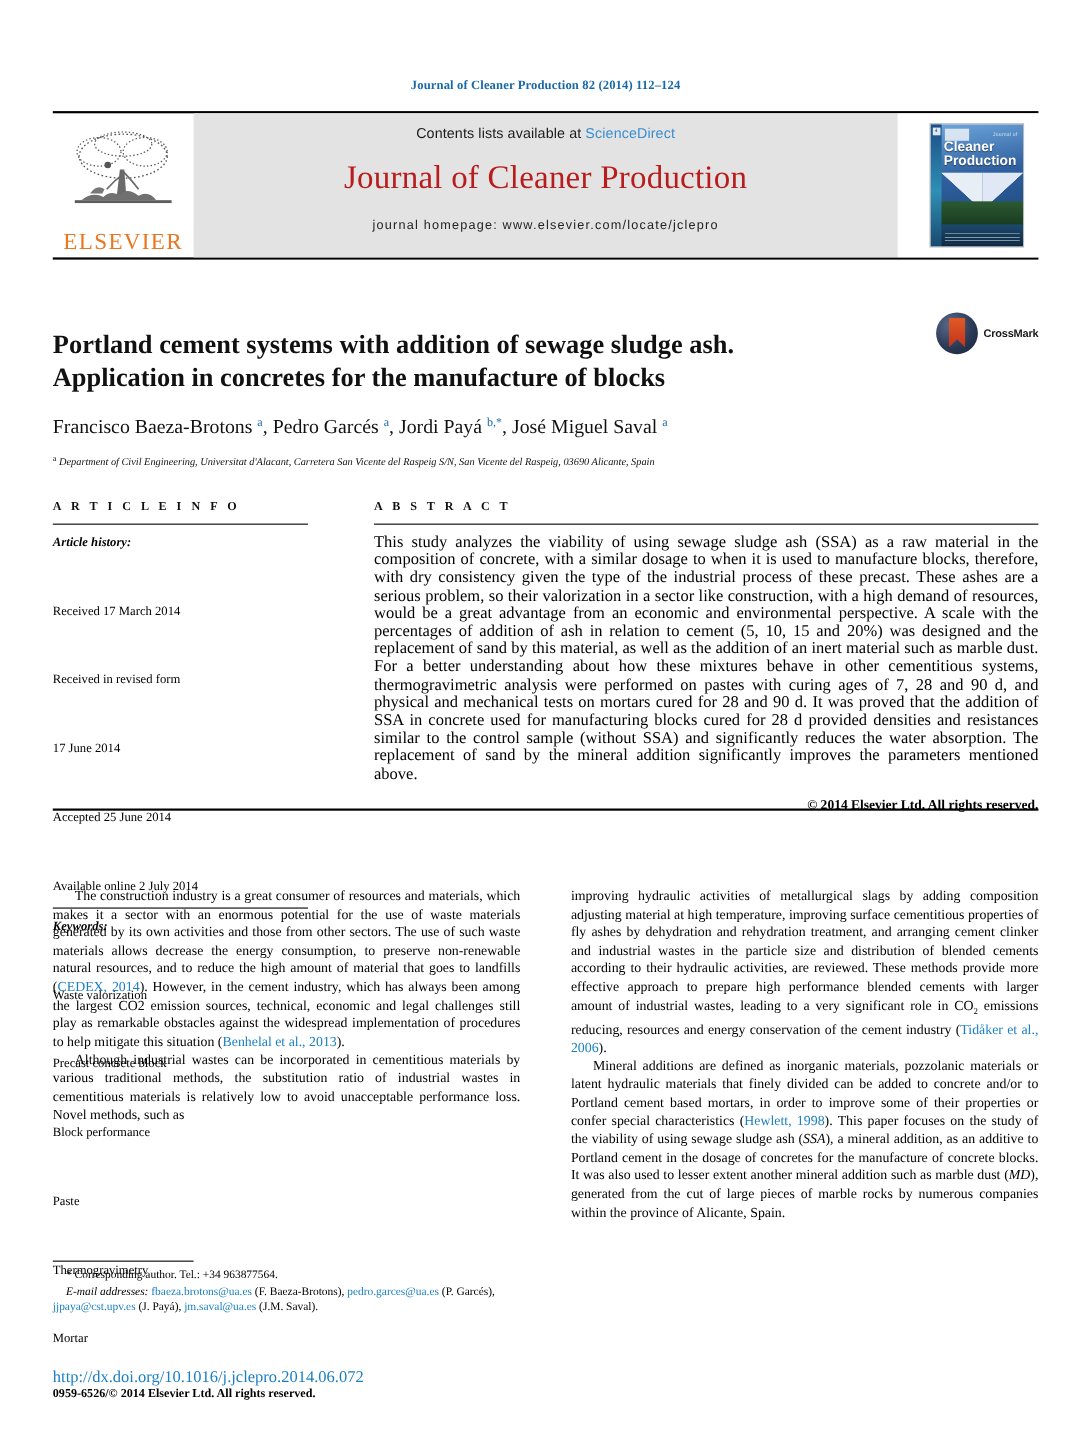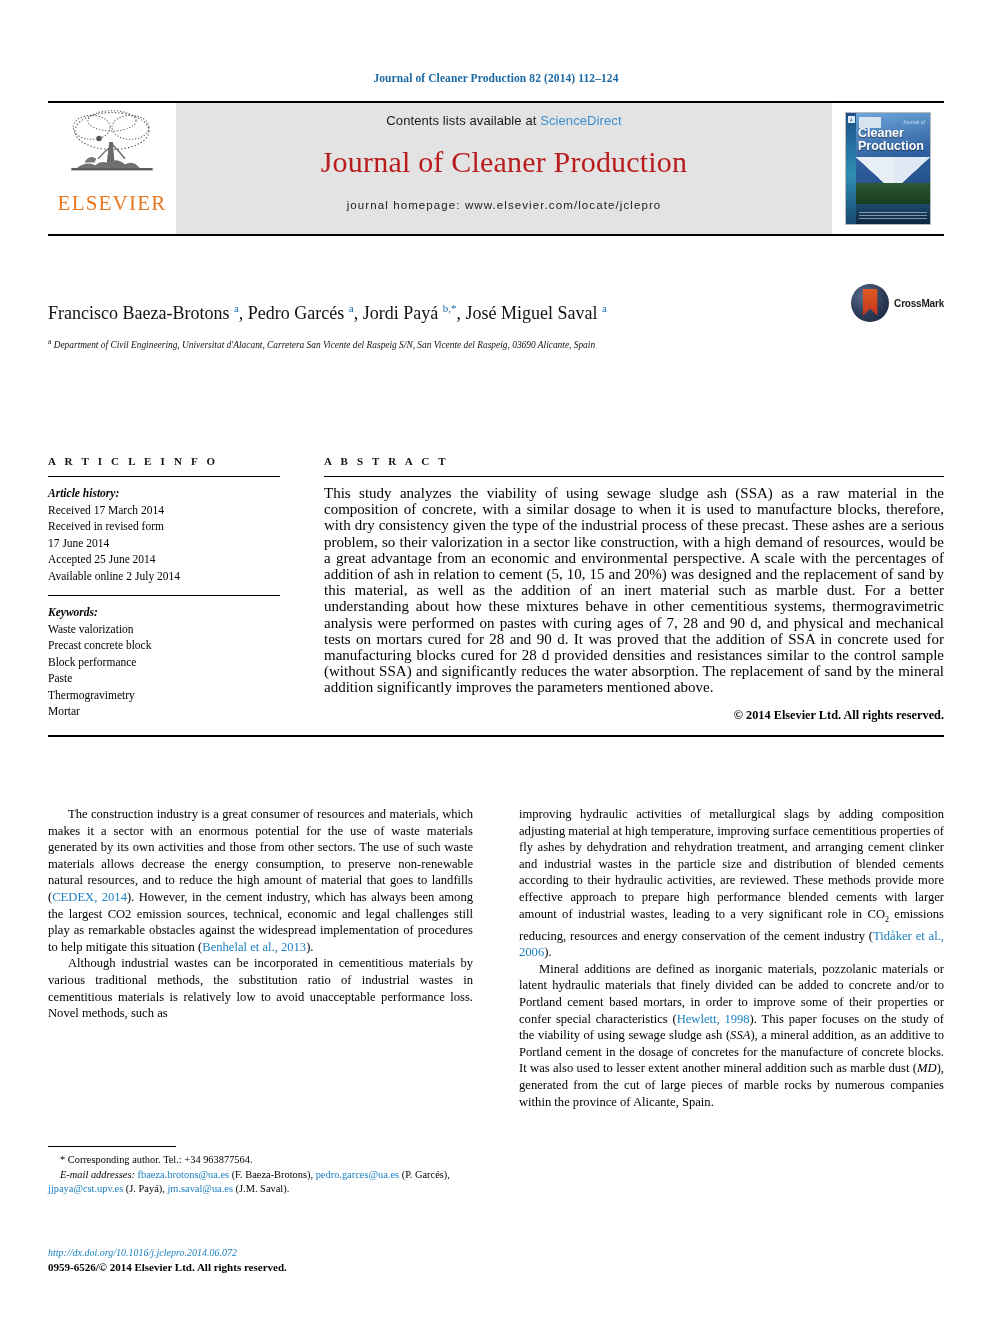--- a/index.html
+++ b/index.html
@@ -52,21 +52,21 @@
     align-items: stretch;
     height: 131px;
   }
   .mast-left {
     width: 128px;
     flex: 0 0 128px;
     display: flex;
     flex-direction: column;
     align-items: center;
     justify-content: flex-end;
-    padding-bottom: 20px;
+    padding-bottom: 4px;
     box-sizing: border-box;
   }
   .elsevier-tree {
     width: 104px;
     height: 92px;
     margin-top: 4px;
   }
   .elsevier-word {
     font-family: "Liberation Serif", serif;
     font-size: 21px;
@@ -110,20 +110,21 @@
     letter-spacing: 1.1px;
     margin-top: 20px;
   }
   .mast-right {
     width: 112px;
     flex: 0 0 112px;
     display: flex;
     align-items: center;
     justify-content: center;
     background: #fff;
+    padding-left: 16px;
   }
   .cover {
     width: 86px;
     height: 113px;
     position: relative;
     background: linear-gradient(170deg, #6fa8dc 0%, #2f5f9e 42%, #15406f 100%);
     border: 1px solid #b9b9b9;
     overflow: hidden;
     box-sizing: border-box;
   }
@@ -268,21 +269,21 @@
     font-size: 7.5px;
   }
 
   
   .infoblock {
     position: absolute;
     top: 455px;
     left: 48px;
     width: 896px;
     display: flex;
-    gap: 44px;
+    gap: 60px;
   }
   .col-info { width: 232px; flex: 0 0 232px; }
   .col-abs  { flex: 1 1 auto; }
 
   .sec-head {
     font-family: "Liberation Serif", serif;
     font-size: 11px;
     font-weight: bold;
     letter-spacing: 3.2px;
     color: #111;
@@ -297,20 +298,21 @@
   }
   .info-label {
     font-style: italic;
     font-weight: bold;
     font-size: 11.5px;
     line-height: 16.5px;
   }
   .info-line {
     font-size: 11.5px;
     line-height: 16.5px;
+    margin-top: 46px;
   }
   .abs-text {
     font-size: 15px;
     line-height: 16.2px;
     text-align: justify;
     color: #000;
   }
   .abs-copy {
     font-size: 12.3px;
     text-align: right;
@@ -371,24 +373,23 @@
   .fn-indent { text-indent: 12px; }
   .fn-em { font-style: italic; }
   .link { color: #1a7fc1; }
   .doi-block {
     position: absolute;
     top: 1245px;
     left: 48px;
     width: 425px;
   }
   .doi-line {
-    font-size: 10px;
+    font-size: 15px;
     color: #1a7fc1;
     line-height: 15px;
-    font-style: italic;
   }
   .issn-line {
     font-size: 11px;
     color: #000;
     font-weight: bold;
     line-height: 15px;
   }
 </style>
 </head>
 <body>
@@ -449,20 +450,24 @@
     <div class="mast-rule-bottom"></div>
   </div>
 
   <div class="title-block">
     <div class="crossmark">
       <div class="cm-circle">
         <div class="cm-book"></div>
       </div>
       <div class="cm-text">CrossMark</div>
     </div>
+    <h1 class="art-title">
+      <span>Portland cement systems with addition of sewage sludge ash.</span><br>
+      <span>Application in concretes for the manufacture of blocks</span>
+    </h1>
     <div class="authors">Francisco Baeza-Brotons <sup>a</sup>, Pedro Garcés <sup>a</sup>, Jordi Payá <sup>b,*</sup>, José Miguel Saval <sup>a</sup></div>
     <div class="affils">
       <div><sup>a</sup> <span>Department of Civil Engineering, Universitat d'Alacant, Carretera San Vicente del Raspeig S/N, San Vicente del Raspeig, 03690 Alicante, Spain</span></div>
     </div>
   </div>
 
   <div class="infoblock">
     <div class="col-info">
       <div class="sec-head">A R T I C L E   I N F O</div>
       <div class="hr-thin"></div>

